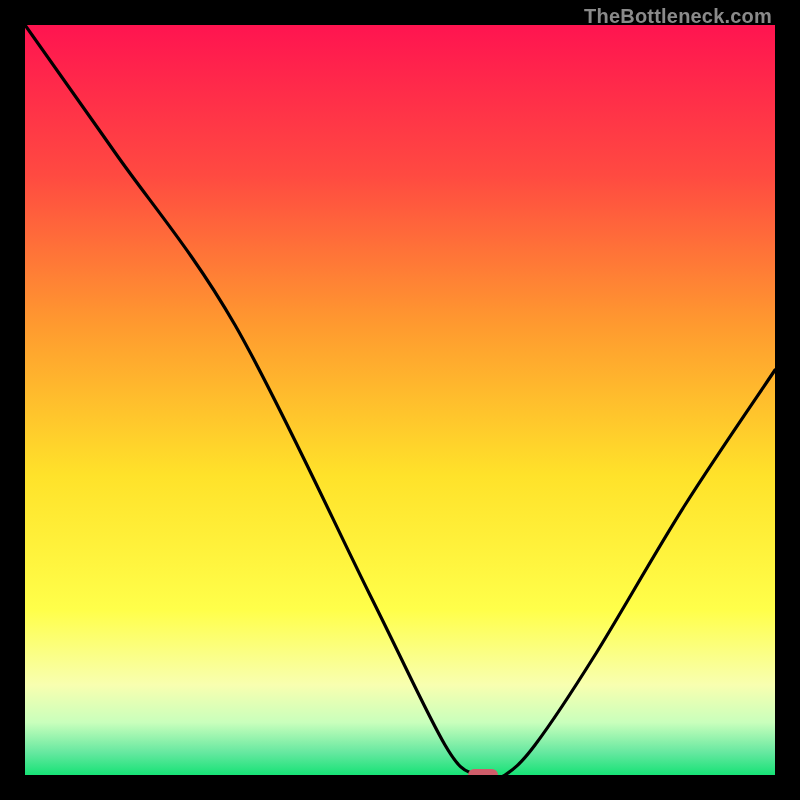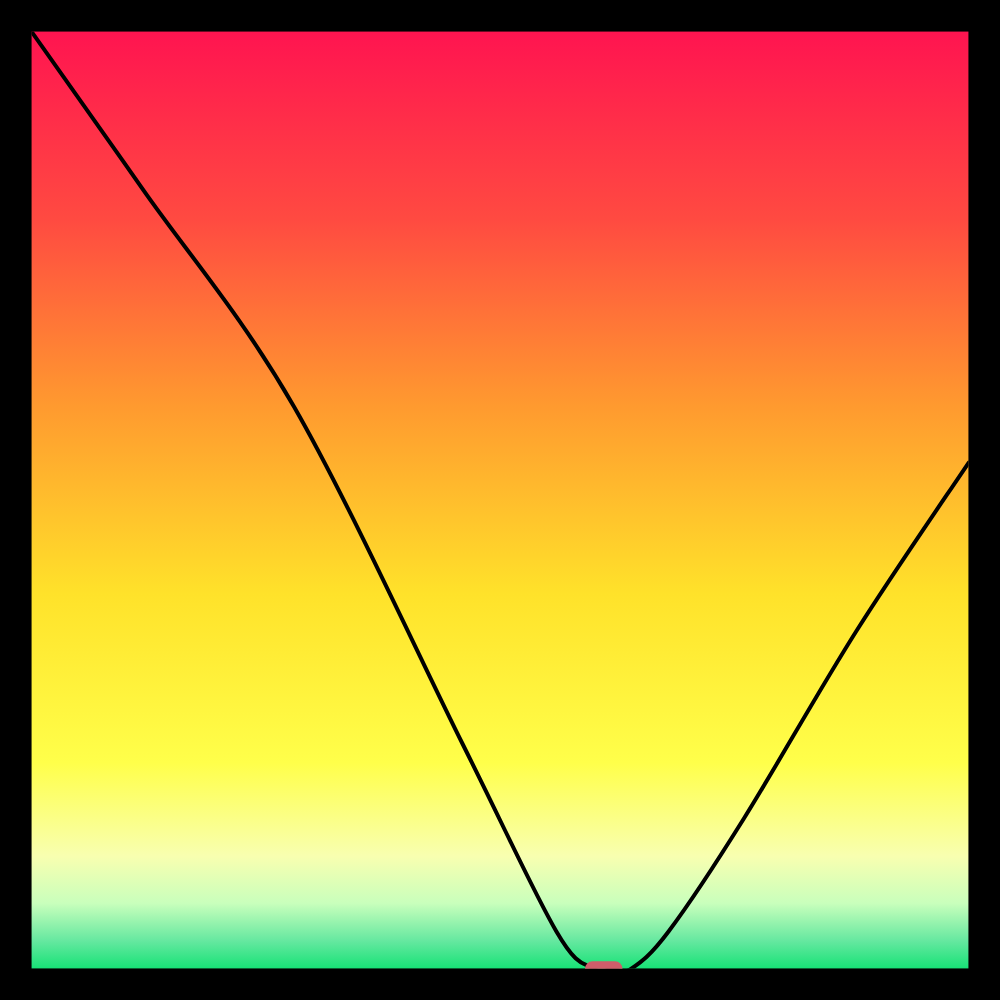--- a/index.html
+++ b/index.html
@@ -75,14 +75,15 @@
     </svg>
 
     <svg class="curve" viewBox="0 0 750 750" preserveAspectRatio="none">
       <path id="curve-path" d="M 0.00 0.00 C 15.00 21.25, 55.00 77.50, 90.00 127.50 C 125.00 177.50, 167.50 226.25, 210.00 300.00 C 252.50 373.75, 310.00 500.00, 345.00 570.00 C 380.00 640.00, 402.50 690.00, 420.00 720.00 C 437.50 750.00, 442.50 745.00, 450.00 750.00 C 457.50 755.00, 460.00 750.00, 465.00 750.00 C 470.00 750.00, 472.50 755.00, 480.00 750.00 C 487.50 745.00, 495.00 740.00, 510.00 720.00 C 525.00 700.00, 545.00 670.00, 570.00 630.00 C 595.00 590.00, 630.00 527.50, 660.00 480.00 C 690.00 432.50, 735.00 367.50, 750.00 345.00" fill="none" stroke="#000" stroke-width="3.2" stroke-linejoin="round" stroke-linecap="round"></path>
     </svg>
 
     <div id="marker" class="marker" style="width: 30px; height: 12px; left: 442.5px; top: 744px; background: rgb(207, 93, 106);"></div>
 
   </div>
 
+  <div class="watermark">TheBottleneck.com</div>
 
 </div>
 
 </body></html>

